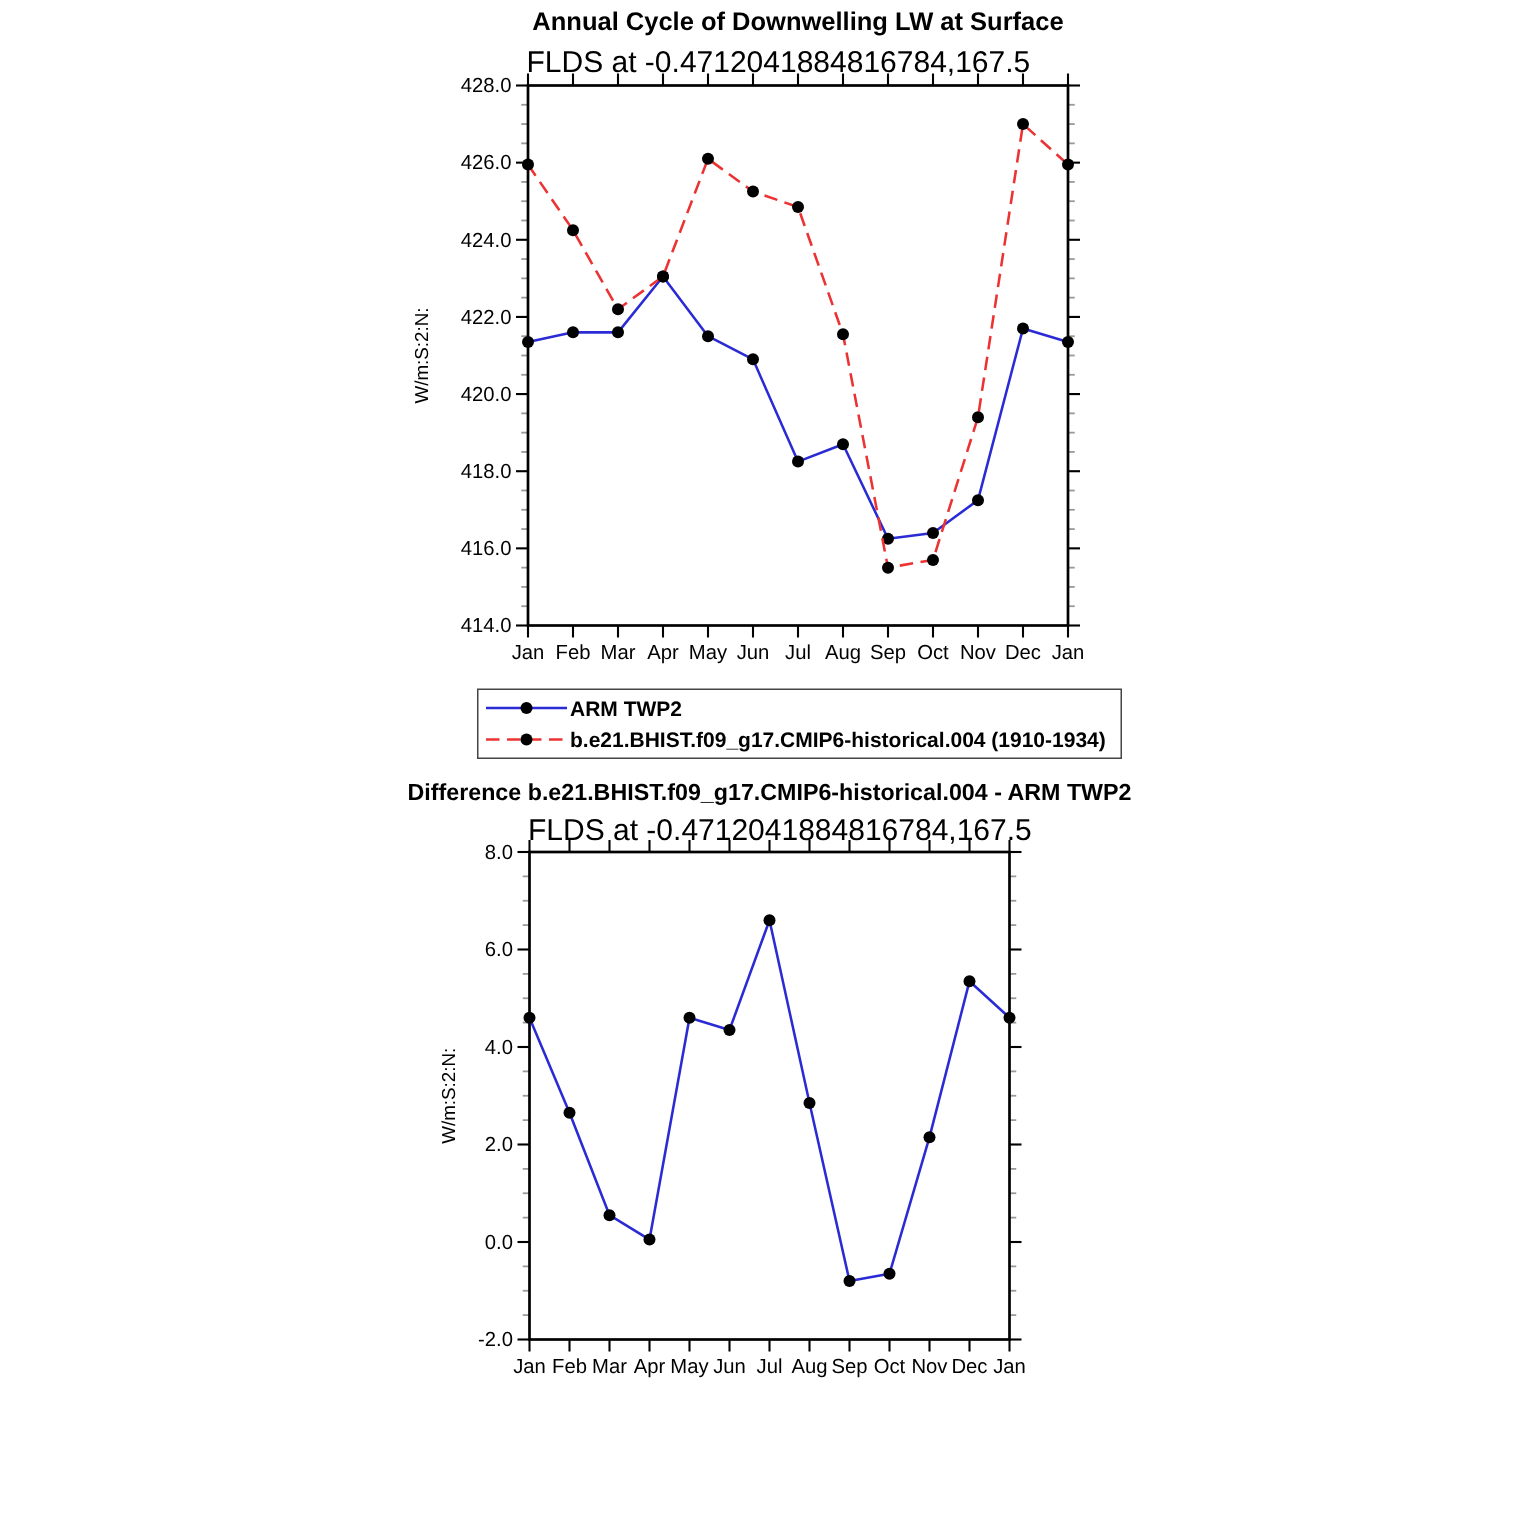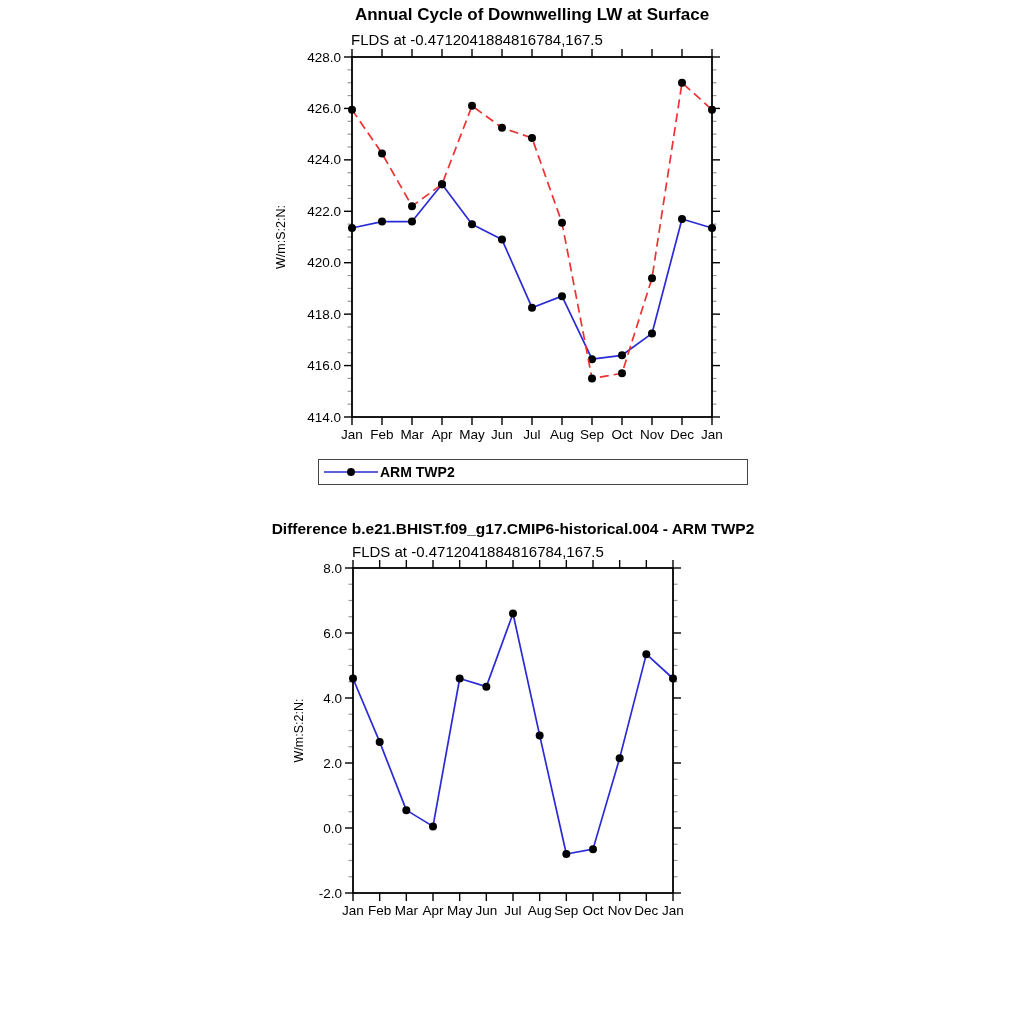--- a/index.html
+++ b/index.html
@@ -3,21 +3,21 @@
 <meta charset="utf-8">
 <style>
   html,body{margin:0;padding:0;background:#ffffff;}
   #figure{
     position:relative;width:1024px;height:966px;background:#ffffff;overflow:hidden;
     font-family:"Liberation Sans", sans-serif;color:#000;
   }
   .chart-title{position:absolute;font-weight:bold;text-align:center;white-space:nowrap;}
   #title-top{left:282px;top:5px;width:500px;font-size:17px;}
   #title-diff{left:263px;top:520px;width:500px;font-size:15.5px;}
-  .chart-subtitle{position:absolute;font-size:15px;white-space:nowrap;}
+  .chart-subtitle{position:absolute;font-size:20px;white-space:nowrap;}
   #subtitle-top{left:351px;top:31px;}
   #subtitle-diff{left:352px;top:543px;}
   #plot-svg{position:absolute;left:0;top:0;}
   #legend{
     position:absolute;left:318px;top:459px;width:430px;
     border:1px solid #444;background:#fff;box-sizing:border-box;
     padding:1px 0 2px 0;
     font-weight:bold;
   }
   .legend-row{display:flex;align-items:center;height:21px;padding-left:3px;}
@@ -285,14 +285,21 @@
     </svg>
 
   <div id="legend">
       <div class="legend-row">
         <svg width="58" height="20">
           <line x1="2" y1="10" x2="56" y2="10" stroke="#2B2BD5" stroke-width="1.7"></line>
           <circle cx="29" cy="10" r="4" fill="#000000"></circle>
         </svg>
         <span class="legend-label">ARM TWP2</span>
       </div>
+      <div class="legend-row">
+        <svg width="58" height="20">
+          <line x1="2" y1="10" x2="56" y2="10" stroke="#EC3232" stroke-width="1.7" stroke-dasharray="9 5"></line>
+          <circle cx="29" cy="10" r="4" fill="#000000"></circle>
+        </svg>
+        <span class="legend-label">b.e21.BHIST.f09_g17.CMIP6-historical.004 (1910-1934)</span>
+      </div>
     </div>
 </div>
 
 </body></html>

